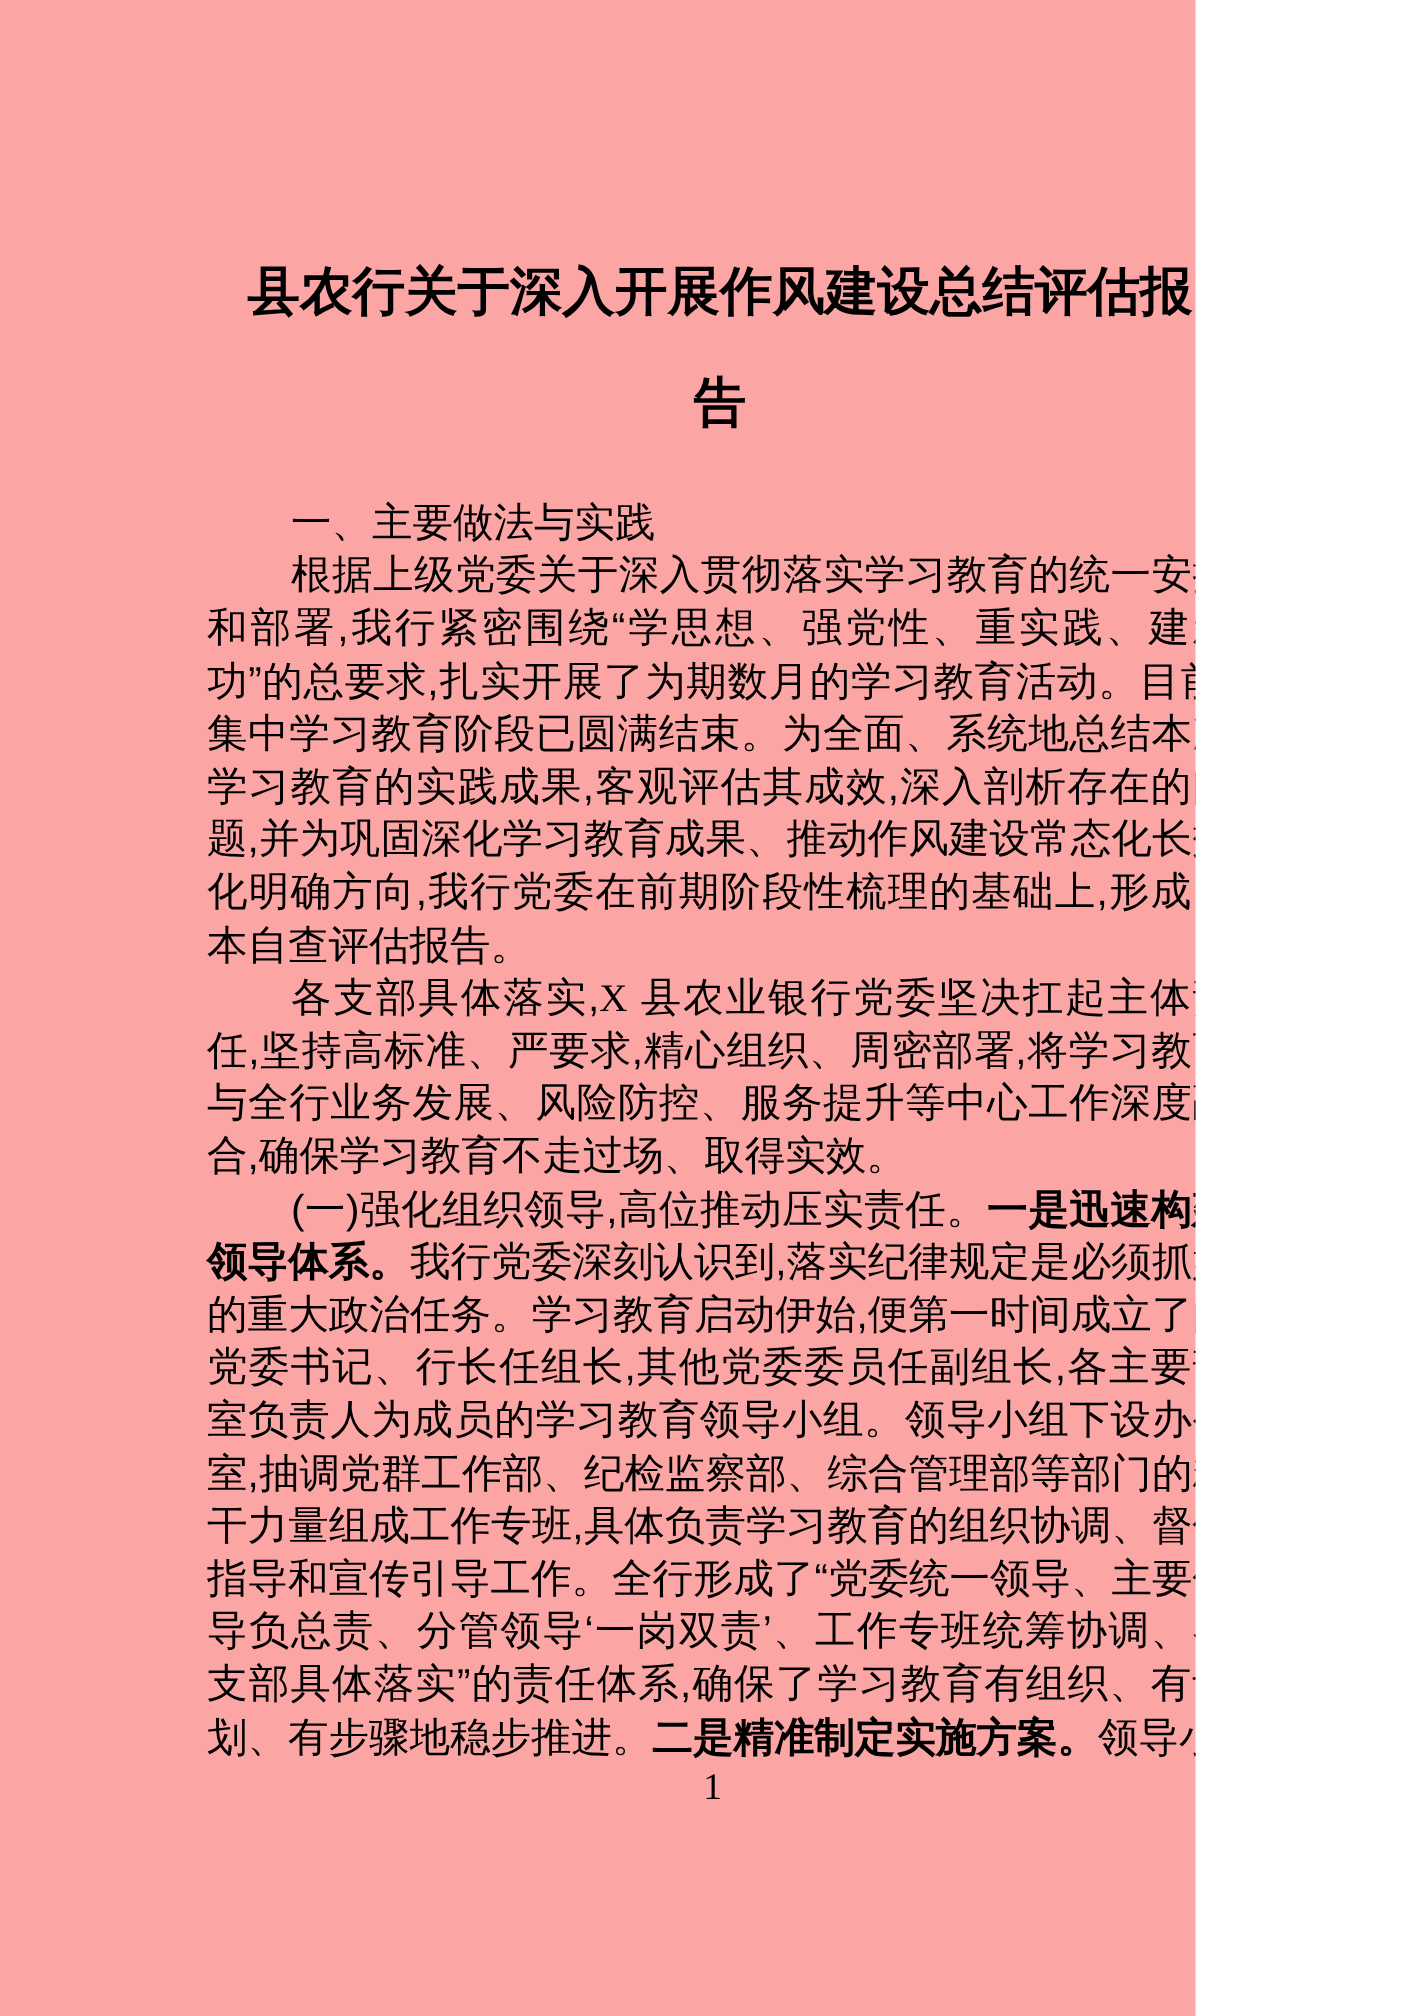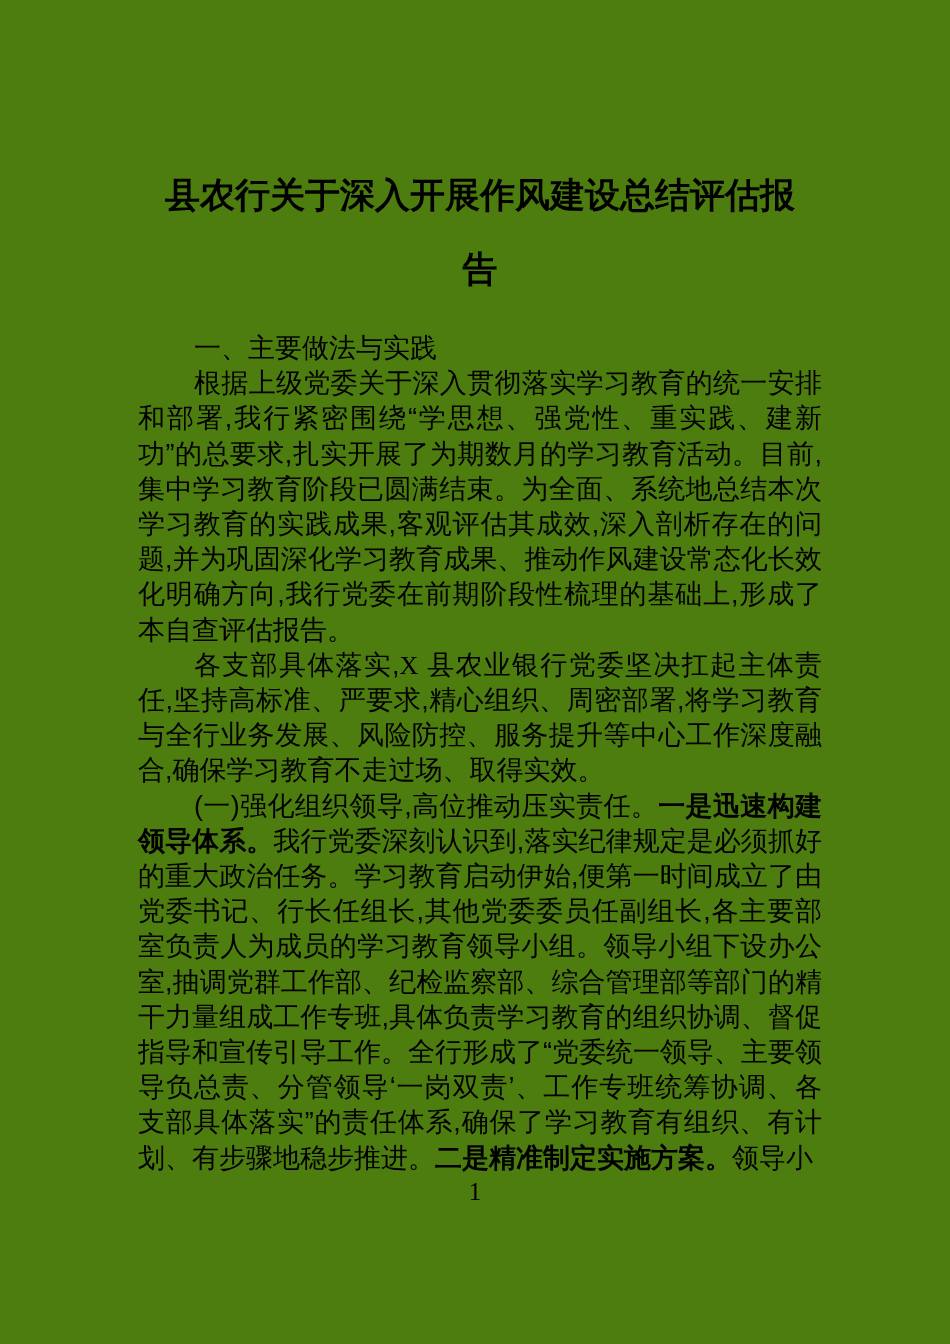--- a/index.html
+++ b/index.html
@@ -2,23 +2,23 @@
 <html><head>
 <meta charset="utf-8">
 <style>
   html, body {
     margin: 0;
     padding: 0;
     background: #ffffff;
   }
   .page {
     position: relative;
-    width: 950px;
+    width: 797px;
     height: 1344px;
-    background: #4d7c0f;
+    background: #fca5a5;
     overflow: hidden;
     font-family: "Liberation Sans", "DejaVu Sans", sans-serif;
     color: #000000;
   }
   .doc-title {
     position: absolute;
     left: 138px;
     top: 158px;
     width: 684px;
     text-align: center;

